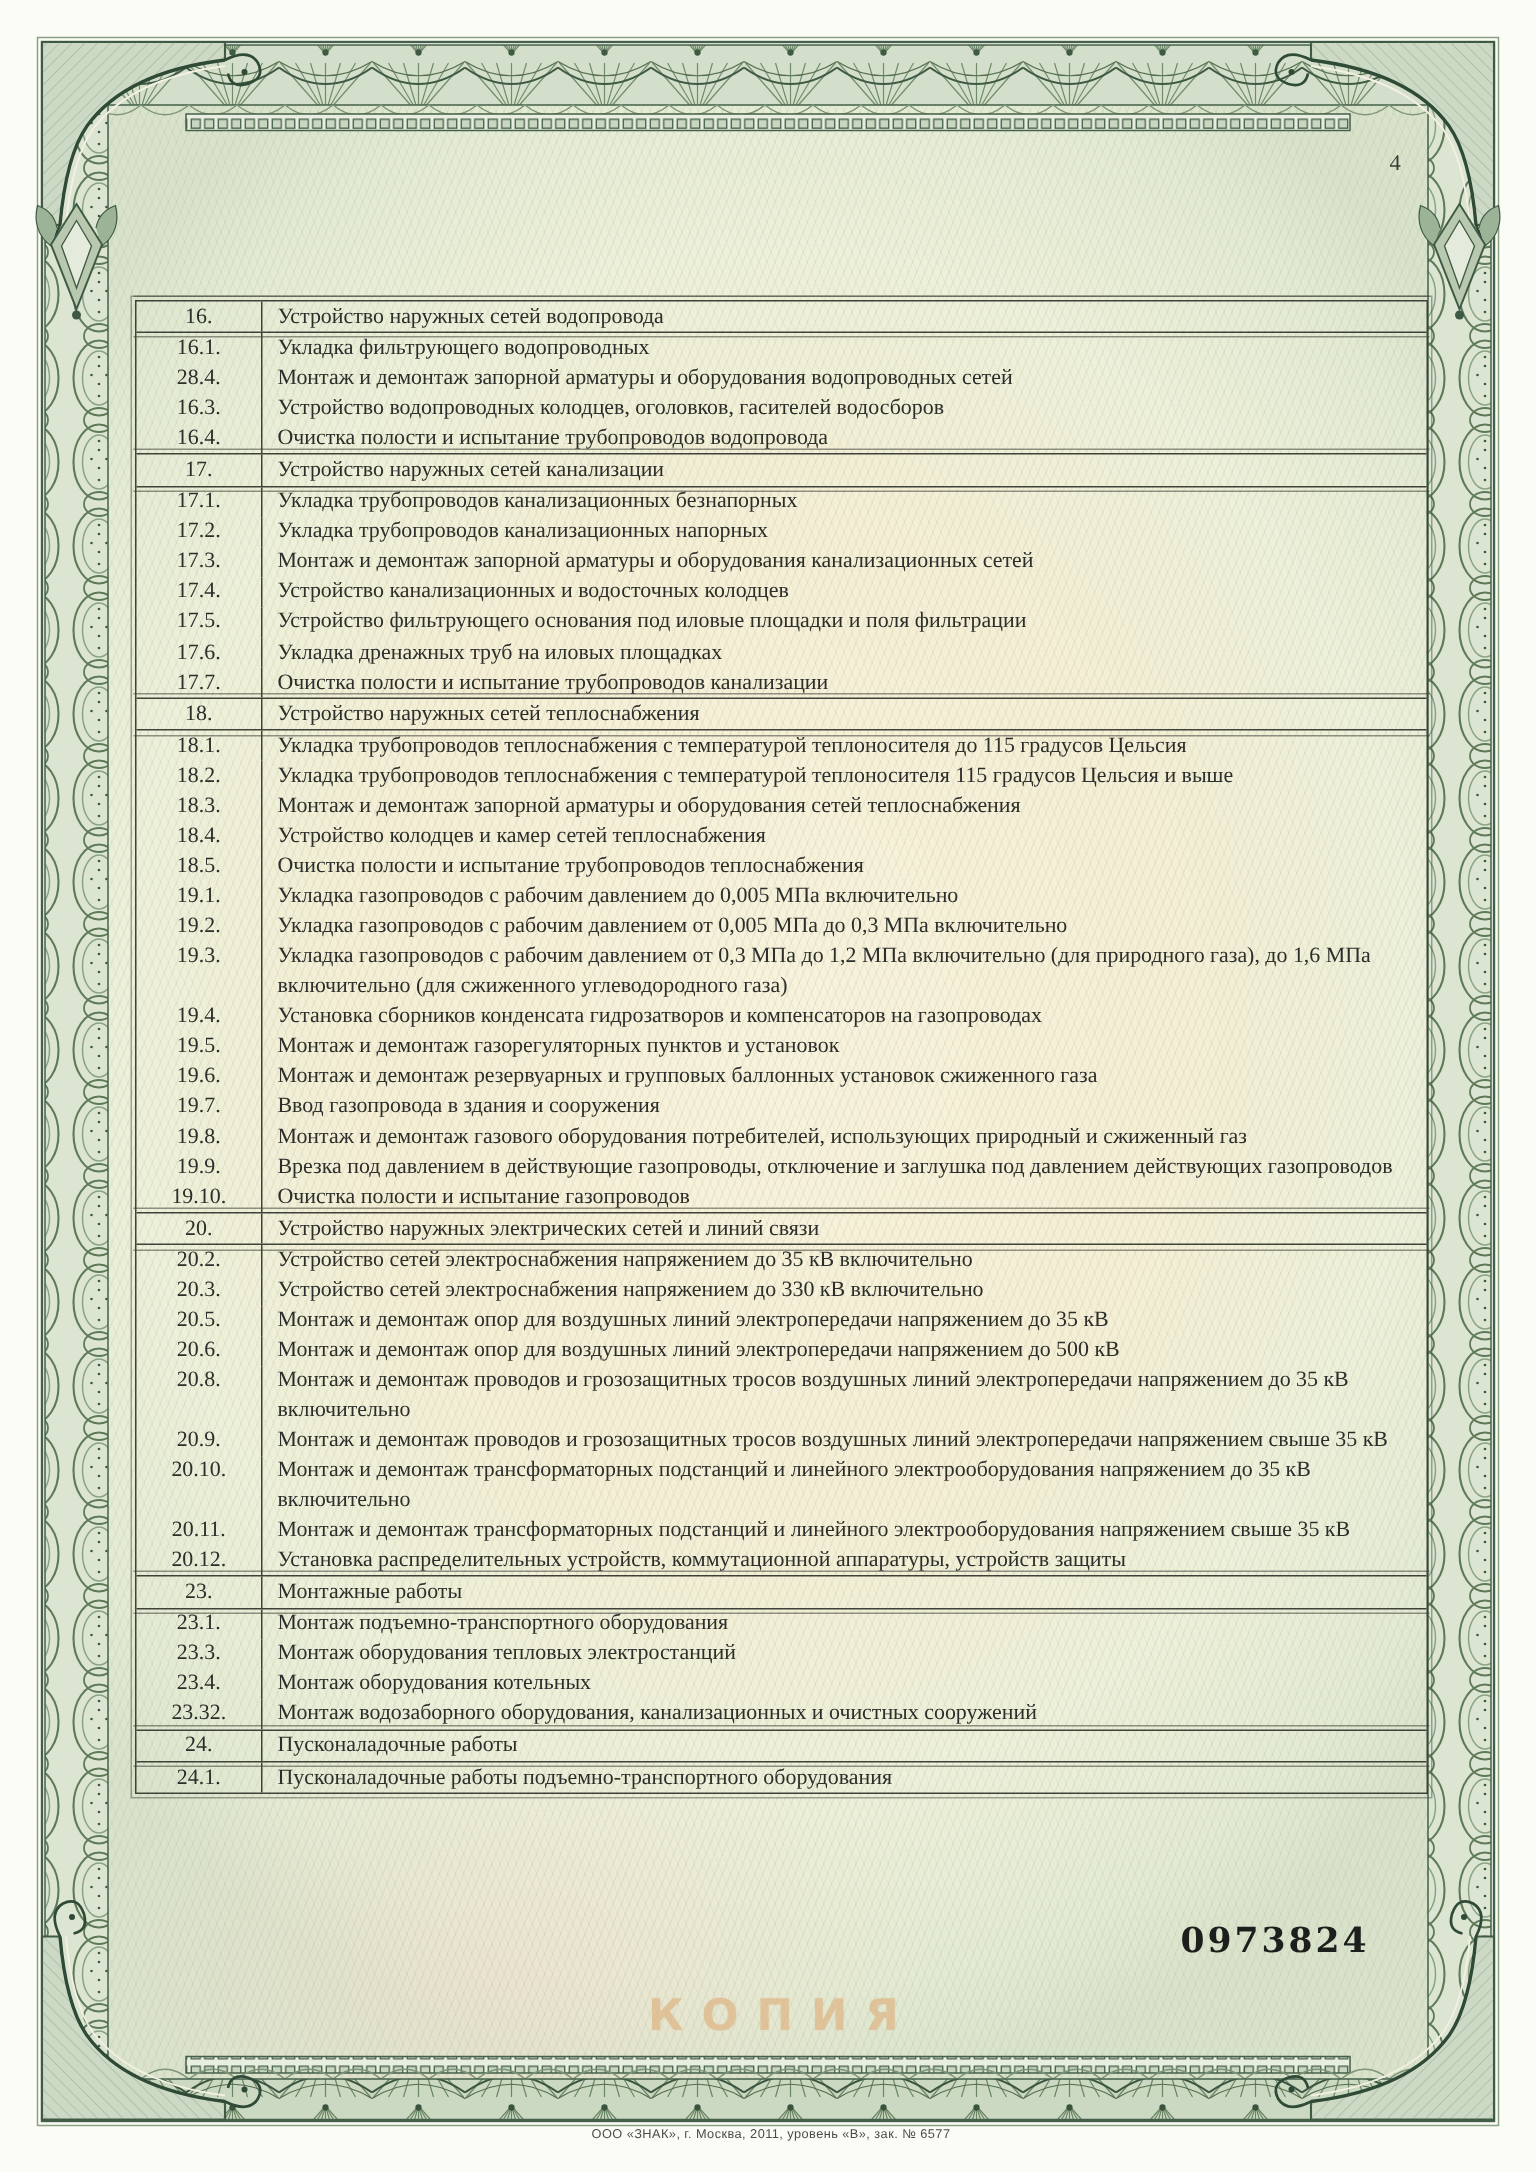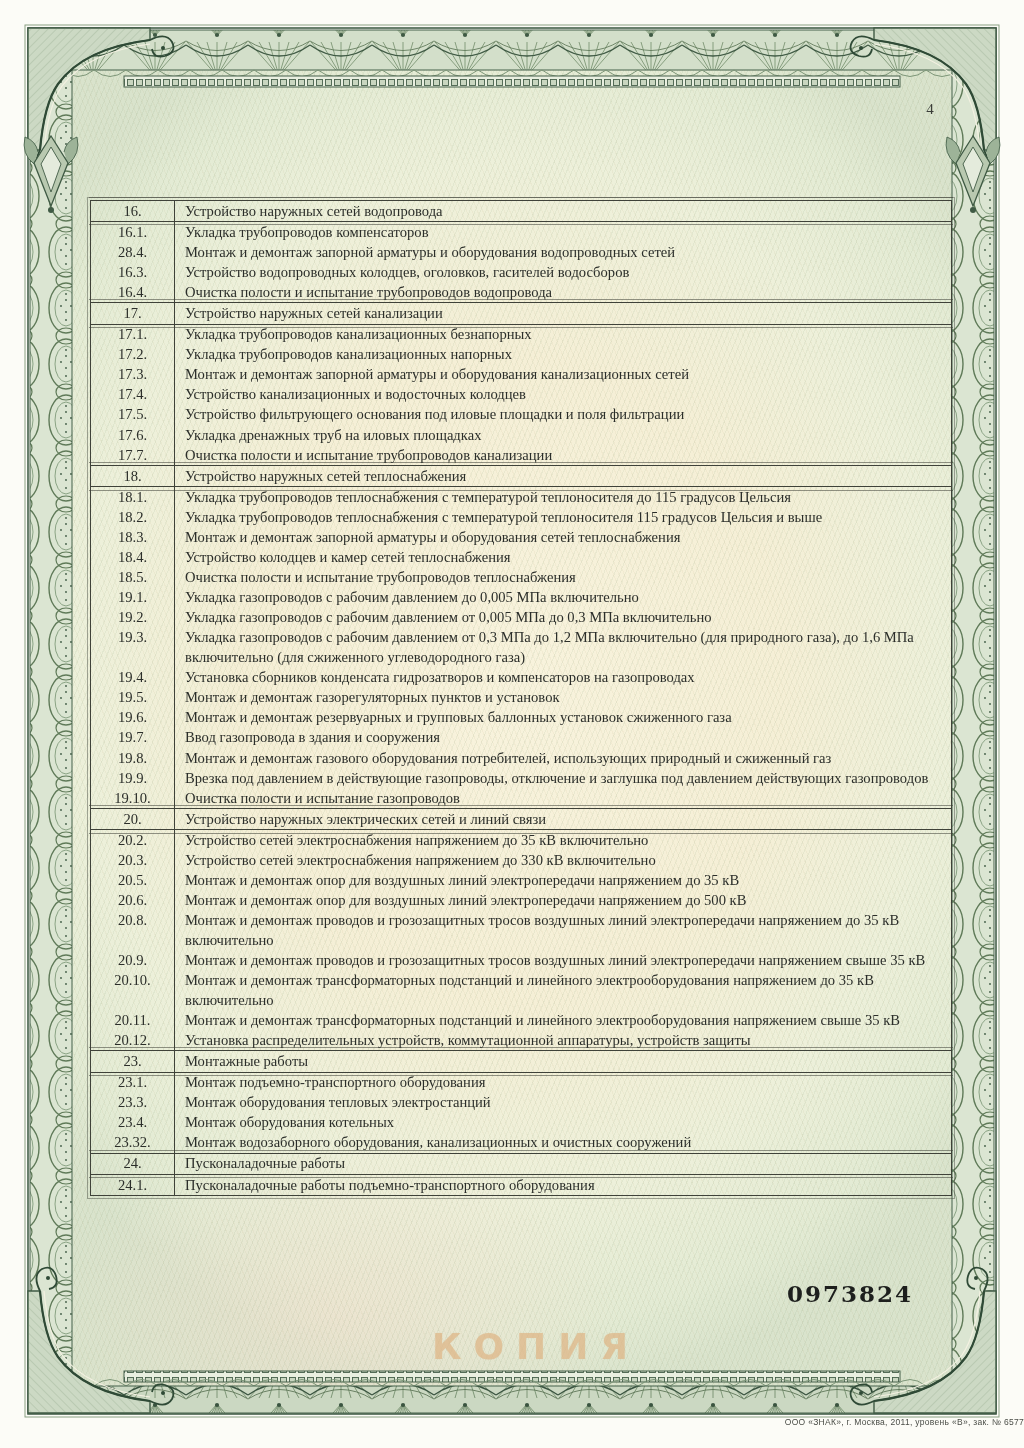--- a/index.html
+++ b/index.html
@@ -28,23 +28,23 @@
   .trow.section::before{content:"";position:absolute;left:-2px;right:-2px;top:-4.2px;height:1px;background:rgba(63,66,57,.55);}
   .trow.section::after{content:"";position:absolute;left:-2px;right:-2px;bottom:-4.2px;height:1px;background:rgba(63,66,57,.55);}
   .trow:first-child{border-top:none;}
   .cell{box-sizing:border-box;}
   .cell.num{flex:0 0 84px;border-right:1.7px solid var(--line);text-align:center;padding-top:.5px;}
   .cell.desc{flex:1 1 auto;padding:.5px 20px 0 10px;}
 
   .serial{position:absolute;left:787px;top:1280px;font-family:"DejaVu Serif",serif;
           font-weight:700;font-size:23px;letter-spacing:2px;color:#1d1f1d;}
   .watermark{position:absolute;left:432px;top:1326px;font-family:"DejaVu Sans",sans-serif;
-          font-weight:700;font-size:36px;letter-spacing:12px;color:rgba(222,183,135,0.62);
+          font-weight:700;font-size:29px;letter-spacing:12px;color:rgba(222,183,135,0.62);
           text-shadow:0 0 1px rgba(222,183,135,0.35);}
-  .fineprint{position:absolute;left:4px;right:0;top:1417px;text-align:right;
+  .fineprint{position:absolute;left:4px;right:0;top:1417px;text-align:center;
           font-family:"Liberation Sans",sans-serif;font-size:8.5px;color:#4a4d47;letter-spacing:.3px;}
   :root{--line:#3f4239;}
 </style>
 </head>
 <body>
 
 <div class="page">
 
   <div class="paper"></div>
 
@@ -151,21 +151,21 @@
     <div class="page-number">4</div>
 
     <div class="doc-table">
 
     <div class="trow section">
           <div class="cell num">16.</div>
           <div class="cell desc">Устройство наружных сетей водопровода</div>
         </div>
         <div class="trow">
           <div class="cell num">16.1.</div>
-          <div class="cell desc">Укладка трубопроводов компенсаторов</div>
+          <div class="cell desc">Укладка фильтрующего водопроводных</div>
         </div>
         <div class="trow">
           <div class="cell num">28.4.</div>
           <div class="cell desc">Монтаж и демонтаж запорной арматуры и оборудования водопроводных сетей</div>
         </div>
         <div class="trow">
           <div class="cell num">16.3.</div>
           <div class="cell desc">Устройство водопроводных колодцев, оголовков, гасителей водосборов</div>
         </div>
         <div class="trow">

